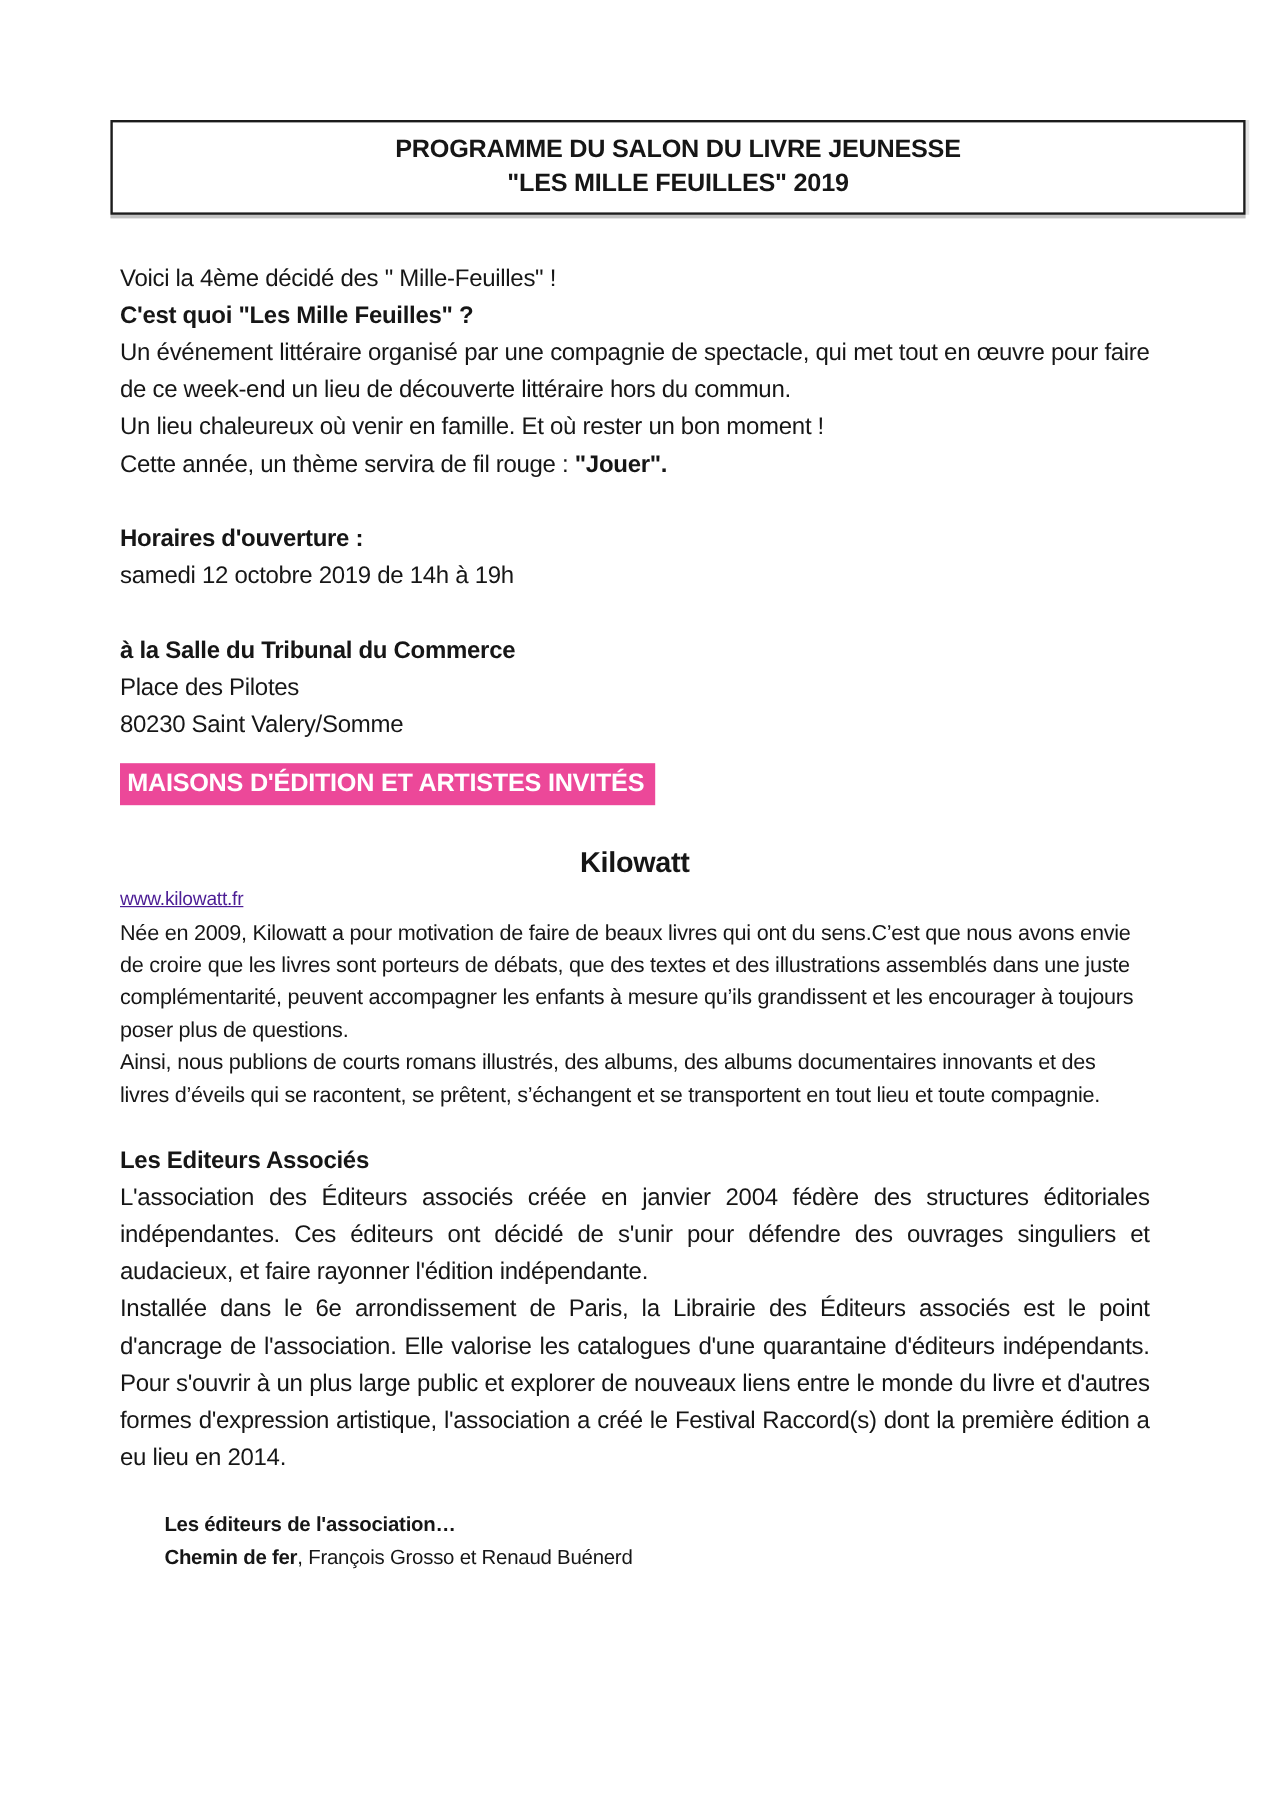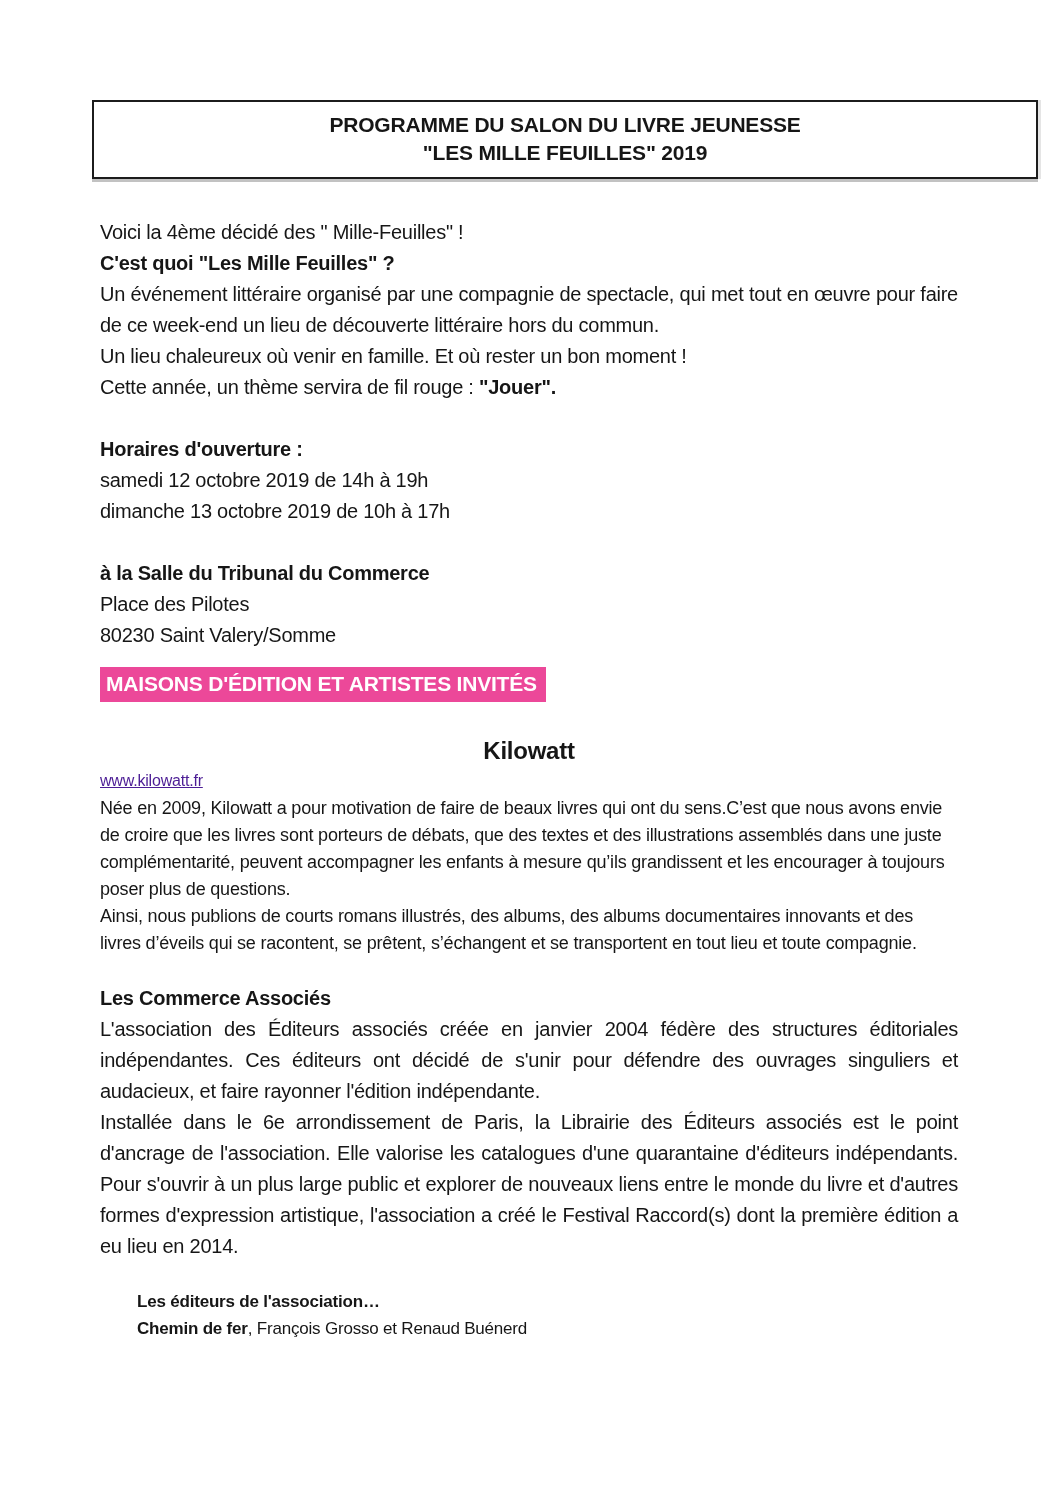--- a/index.html
+++ b/index.html
@@ -82,42 +82,41 @@
       <div>Voici la 4ème décidé des " Mille-Feuilles"  !</div>
       <div class="bold">C'est quoi "Les Mille Feuilles" ?</div>
       <div class="justify">Un événement littéraire organisé par une compagnie de spectacle, qui met tout en œuvre pour faire de ce week-end un lieu de découverte littéraire hors du commun.</div>
       <div>Un lieu chaleureux où venir en famille. Et où rester un bon moment !</div>
       <div><span>Cette année, un thème servira de fil rouge : </span><span class="bold">"Jouer".</span></div>
     </div>
 
     <div class="horaires body-text">
       <div class="bold">Horaires d'ouverture :</div>
       <div>samedi 12 octobre 2019 de 14h à 19h</div>
-      <div>dimanche 13 octobre 2019 de 10h à 17h</div>
     </div>
 
     <div class="lieu body-text">
       <div class="bold">à la Salle du Tribunal du Commerce</div>
       <div>Place des Pilotes</div>
       <div>80230 Saint Valery/Somme</div>
     </div>
 
     <div class="section-heading-wrap">
       <span class="section-heading">MAISONS D'ÉDITION ET ARTISTES INVITÉS</span>
     </div>
 
     <div class="kilowatt">
       <div class="heading">Kilowatt</div>
       <div><a href="#" class="site-link">www.kilowatt.fr</a></div>
       <div class="small-text">Née en 2009, Kilowatt a pour motivation de faire de beaux livres qui ont du sens.C’est que nous avons envie de croire que les livres sont porteurs de débats, que des textes et des illustrations assemblés dans une juste complémentarité, peuvent accompagner les enfants à mesure qu’ils grandissent et les encourager à toujours poser plus de questions.</div>
       <div class="small-text">Ainsi, nous publions de courts romans illustrés, des albums, des albums documentaires innovants et des livres d’éveils qui se racontent, se prêtent, s’échangent et se transportent en tout lieu et toute compagnie.</div>
     </div>
 
     <div class="editeurs body-text">
-      <div class="heading">Les Commerce Associés</div>
+      <div class="heading">Les Editeurs Associés</div>
       <div class="justify">L'association des Éditeurs associés créée en janvier 2004 fédère des structures éditoriales indépendantes. Ces éditeurs ont décidé de s'unir pour défendre des ouvrages singuliers et audacieux, et faire rayonner l'édition indépendante.</div>
       <div class="justify">Installée dans le 6e arrondissement de Paris, la Librairie des Éditeurs associés est le point d'ancrage de l'association. Elle valorise les catalogues d'une quarantaine d'éditeurs indépendants. Pour s'ouvrir à un plus large public et explorer de nouveaux liens entre le monde du livre et d'autres formes d'expression artistique, l'association a créé le Festival Raccord(s) dont la première édition a eu lieu en 2014.</div>
     </div>
 
     <div class="association">
       <div class="bold">Les éditeurs de l'association…</div>
       <div><span class="bold">Chemin de fer</span><span>, François Grosso et Renaud Buénerd</span></div>
     </div>
 
   </div>

